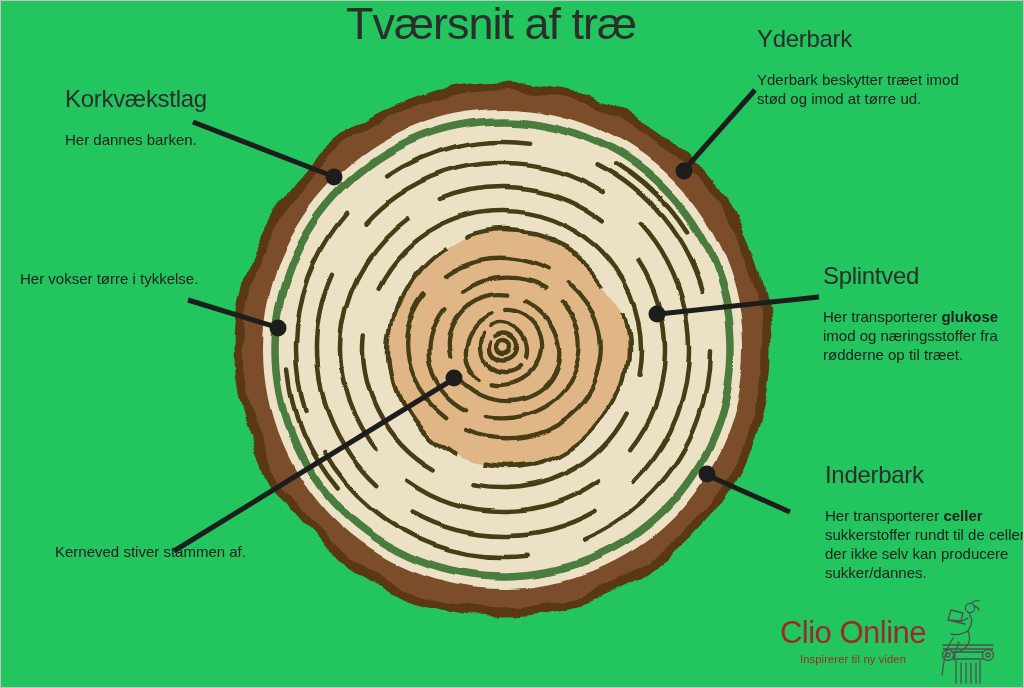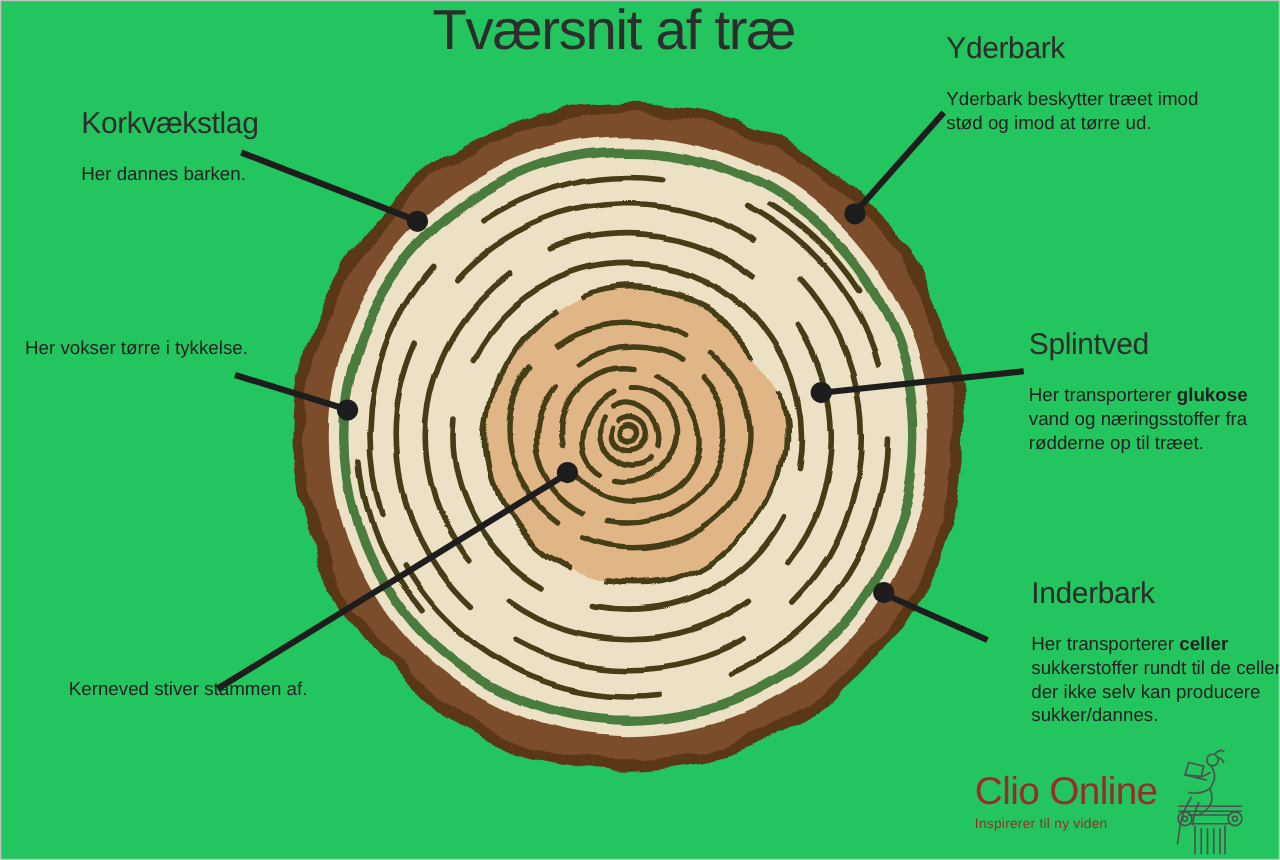--- a/index.html
+++ b/index.html
@@ -23,21 +23,21 @@
   .label{position:absolute;}
   .label .hd{font-size:24px;font-weight:400;line-height:1.15;letter-spacing:-0.3px;color:#2d2d2d;}
   .label .body{font-size:15px;line-height:1.27;margin-top:17px;color:#222;}
   .label .body b{font-weight:700;}
   #lbl-korkvaekstlag{left:64px;top:84px;}
   #lbl-yderbark{left:756px;top:24px;width:205px;}
   #lbl-vaekstlag{left:19px;top:251px;width:210px;}
   #lbl-splintved{left:822px;top:261px;width:180px;}
   #lbl-kerneved{left:54px;top:524px;width:230px;}
   #lbl-inderbark{left:824px;top:460px;width:210px;}
-  #logo{position:absolute;right:97px;top:615px;text-align:left;color:var(--logo-red);}
+  #logo{position:absolute;right:97px;top:615px;text-align:center;color:var(--logo-red);}
   #logo .wordmark{font-size:31px;line-height:1.1;letter-spacing:-0.5px;font-weight:400;}
   #logo .tagline{font-size:11px;line-height:1.2;margin-top:3px;letter-spacing:0.2px;}
   #logo-figure{position:absolute;left:922px;top:596px;width:88px;height:88px;}
 </style>
 </head>
 <body>
 
 <div id="stage">
 
   <svg id="tree-svg" viewBox="0 0 1024 688" aria-hidden="true">
@@ -122,21 +122,21 @@
 
   <div class="label" id="lbl-vaekstlag">
     <div class="body">Her vokser tørre i tykkelse.</div>
   </div>
 
   <div class="label" id="lbl-splintved">
     <div class="hd">Splintved</div>
     <div class="body">
       <span>Her transporterer</span>
       <b>glukose</b>
-      <span>vand og næringsstoffer fra rødderne op til træet.</span>
+      <span>imod og næringsstoffer fra rødderne op til træet.</span>
     </div>
   </div>
 
   <div class="label" id="lbl-kerneved">
     <div class="body">Kerneved stiver stammen af.</div>
   </div>
 
   <div class="label" id="lbl-inderbark">
     <div class="hd">Inderbark</div>
     <div class="body">

